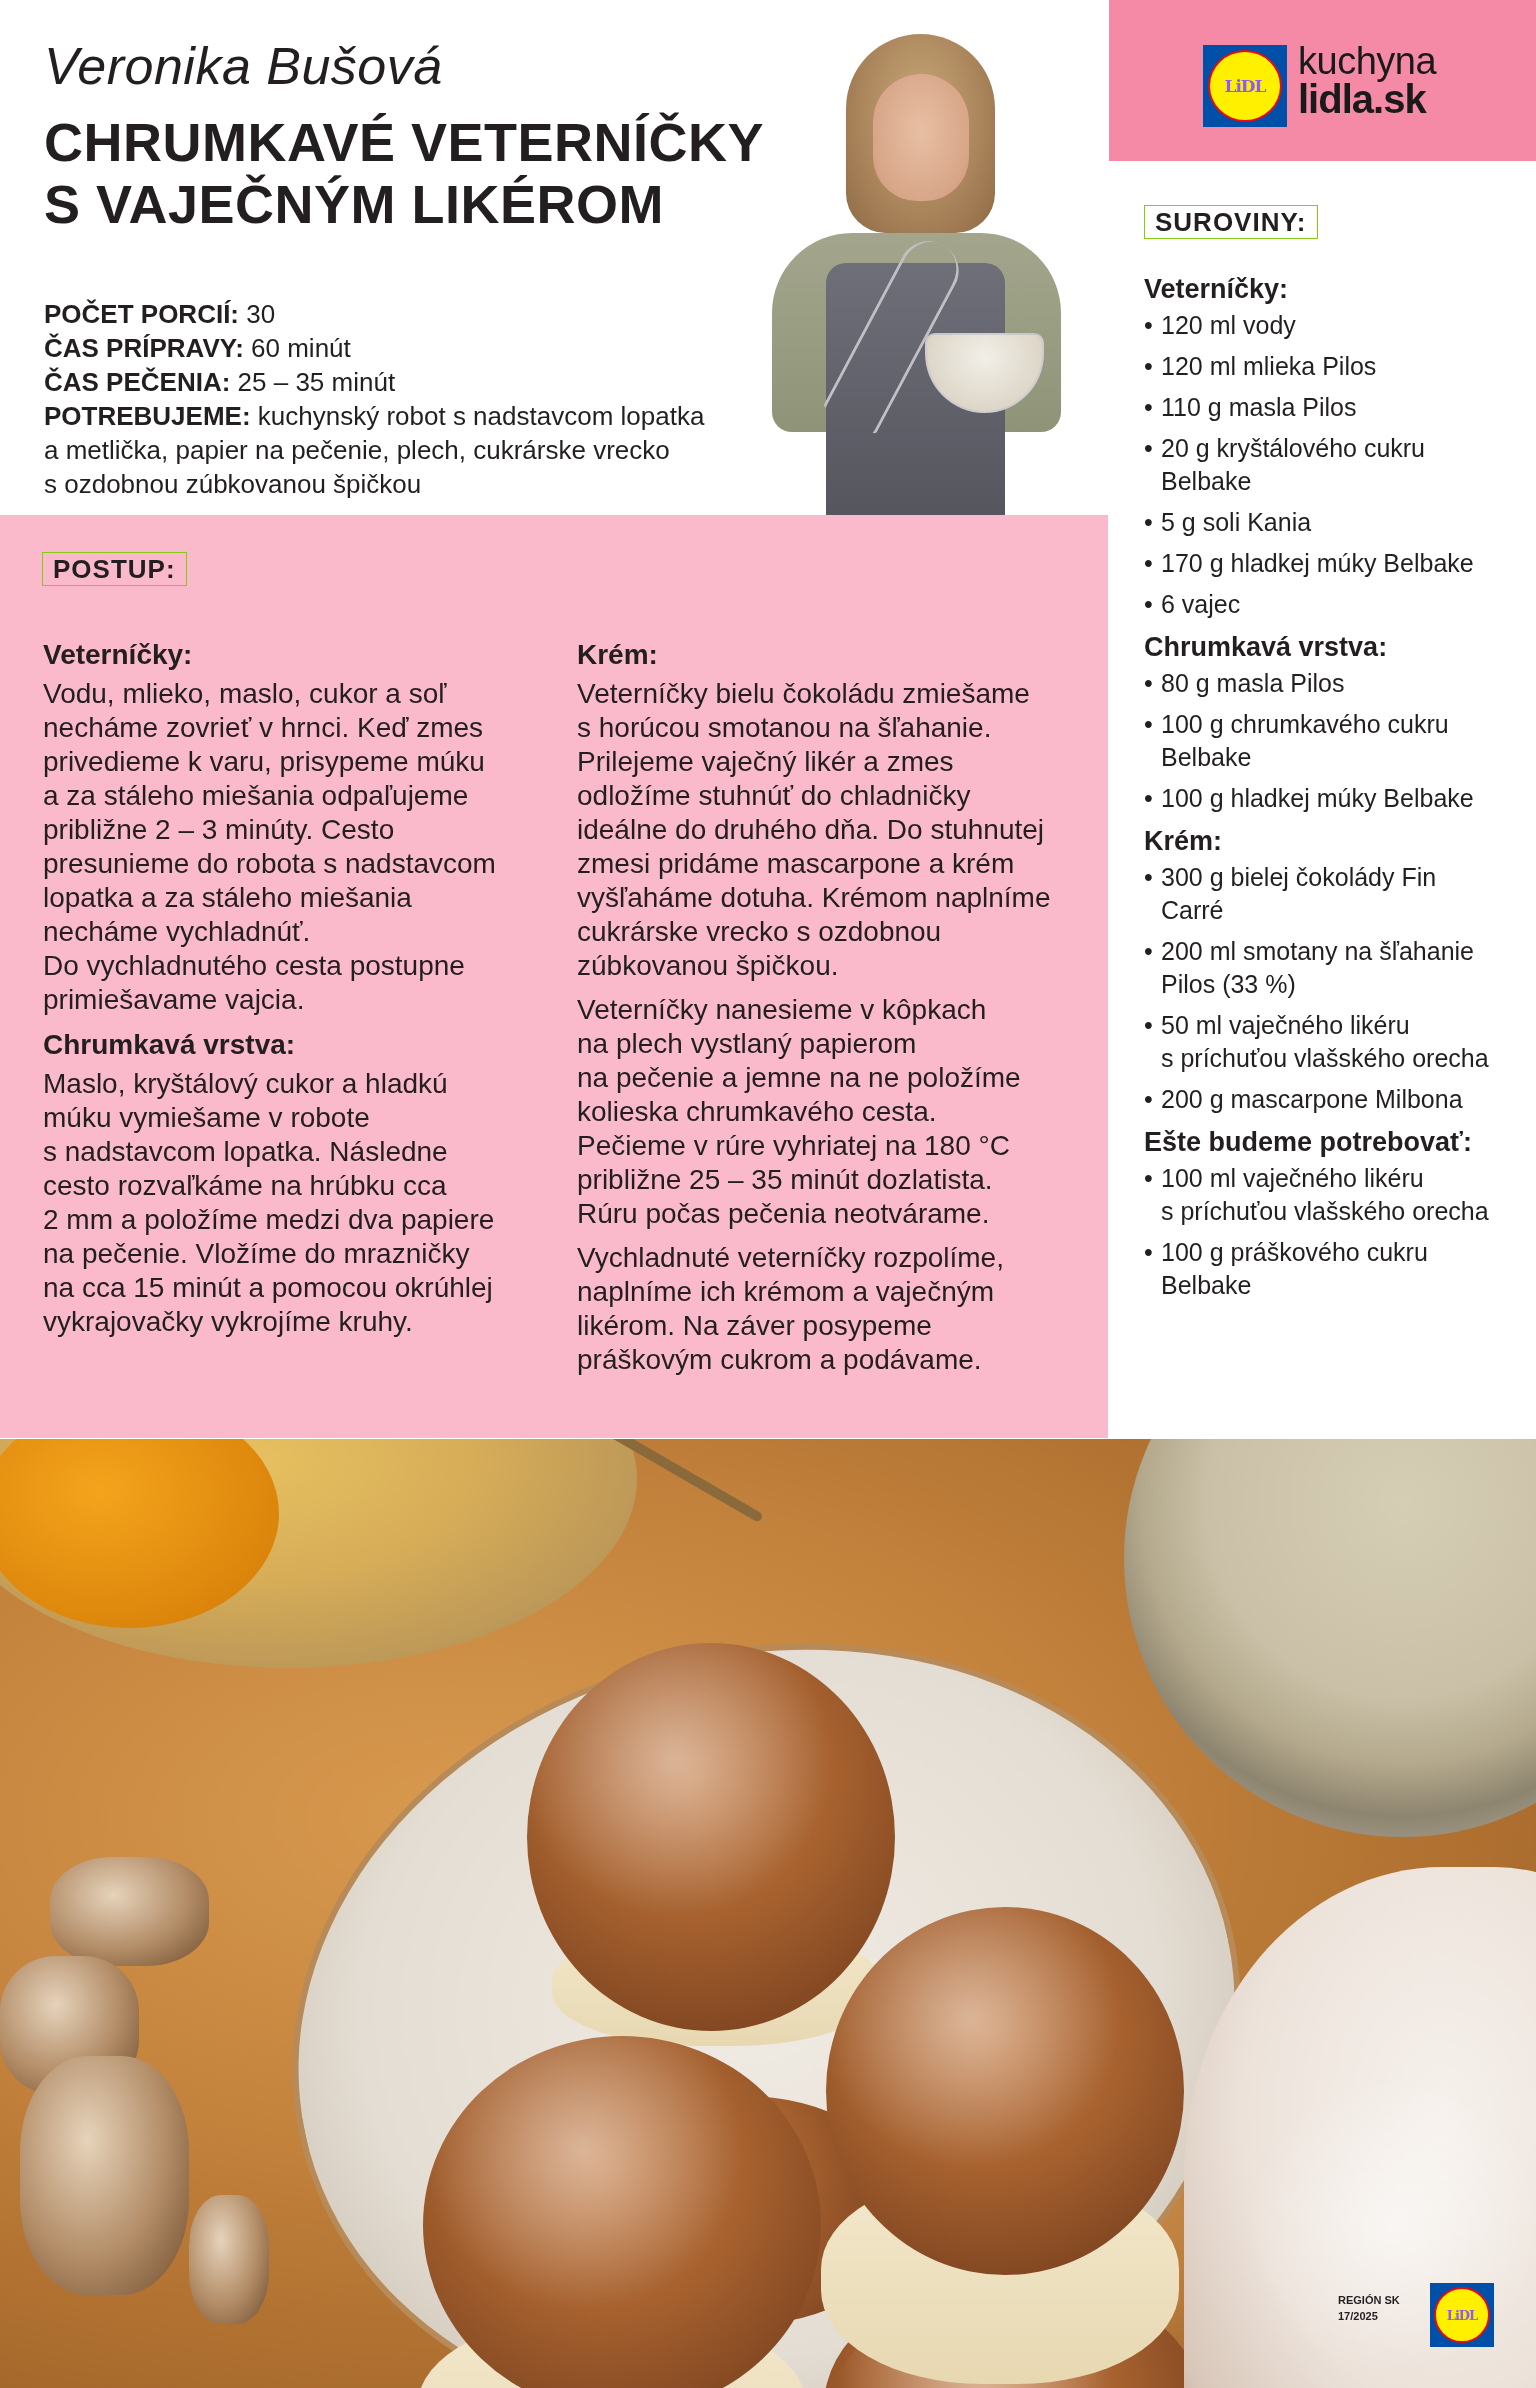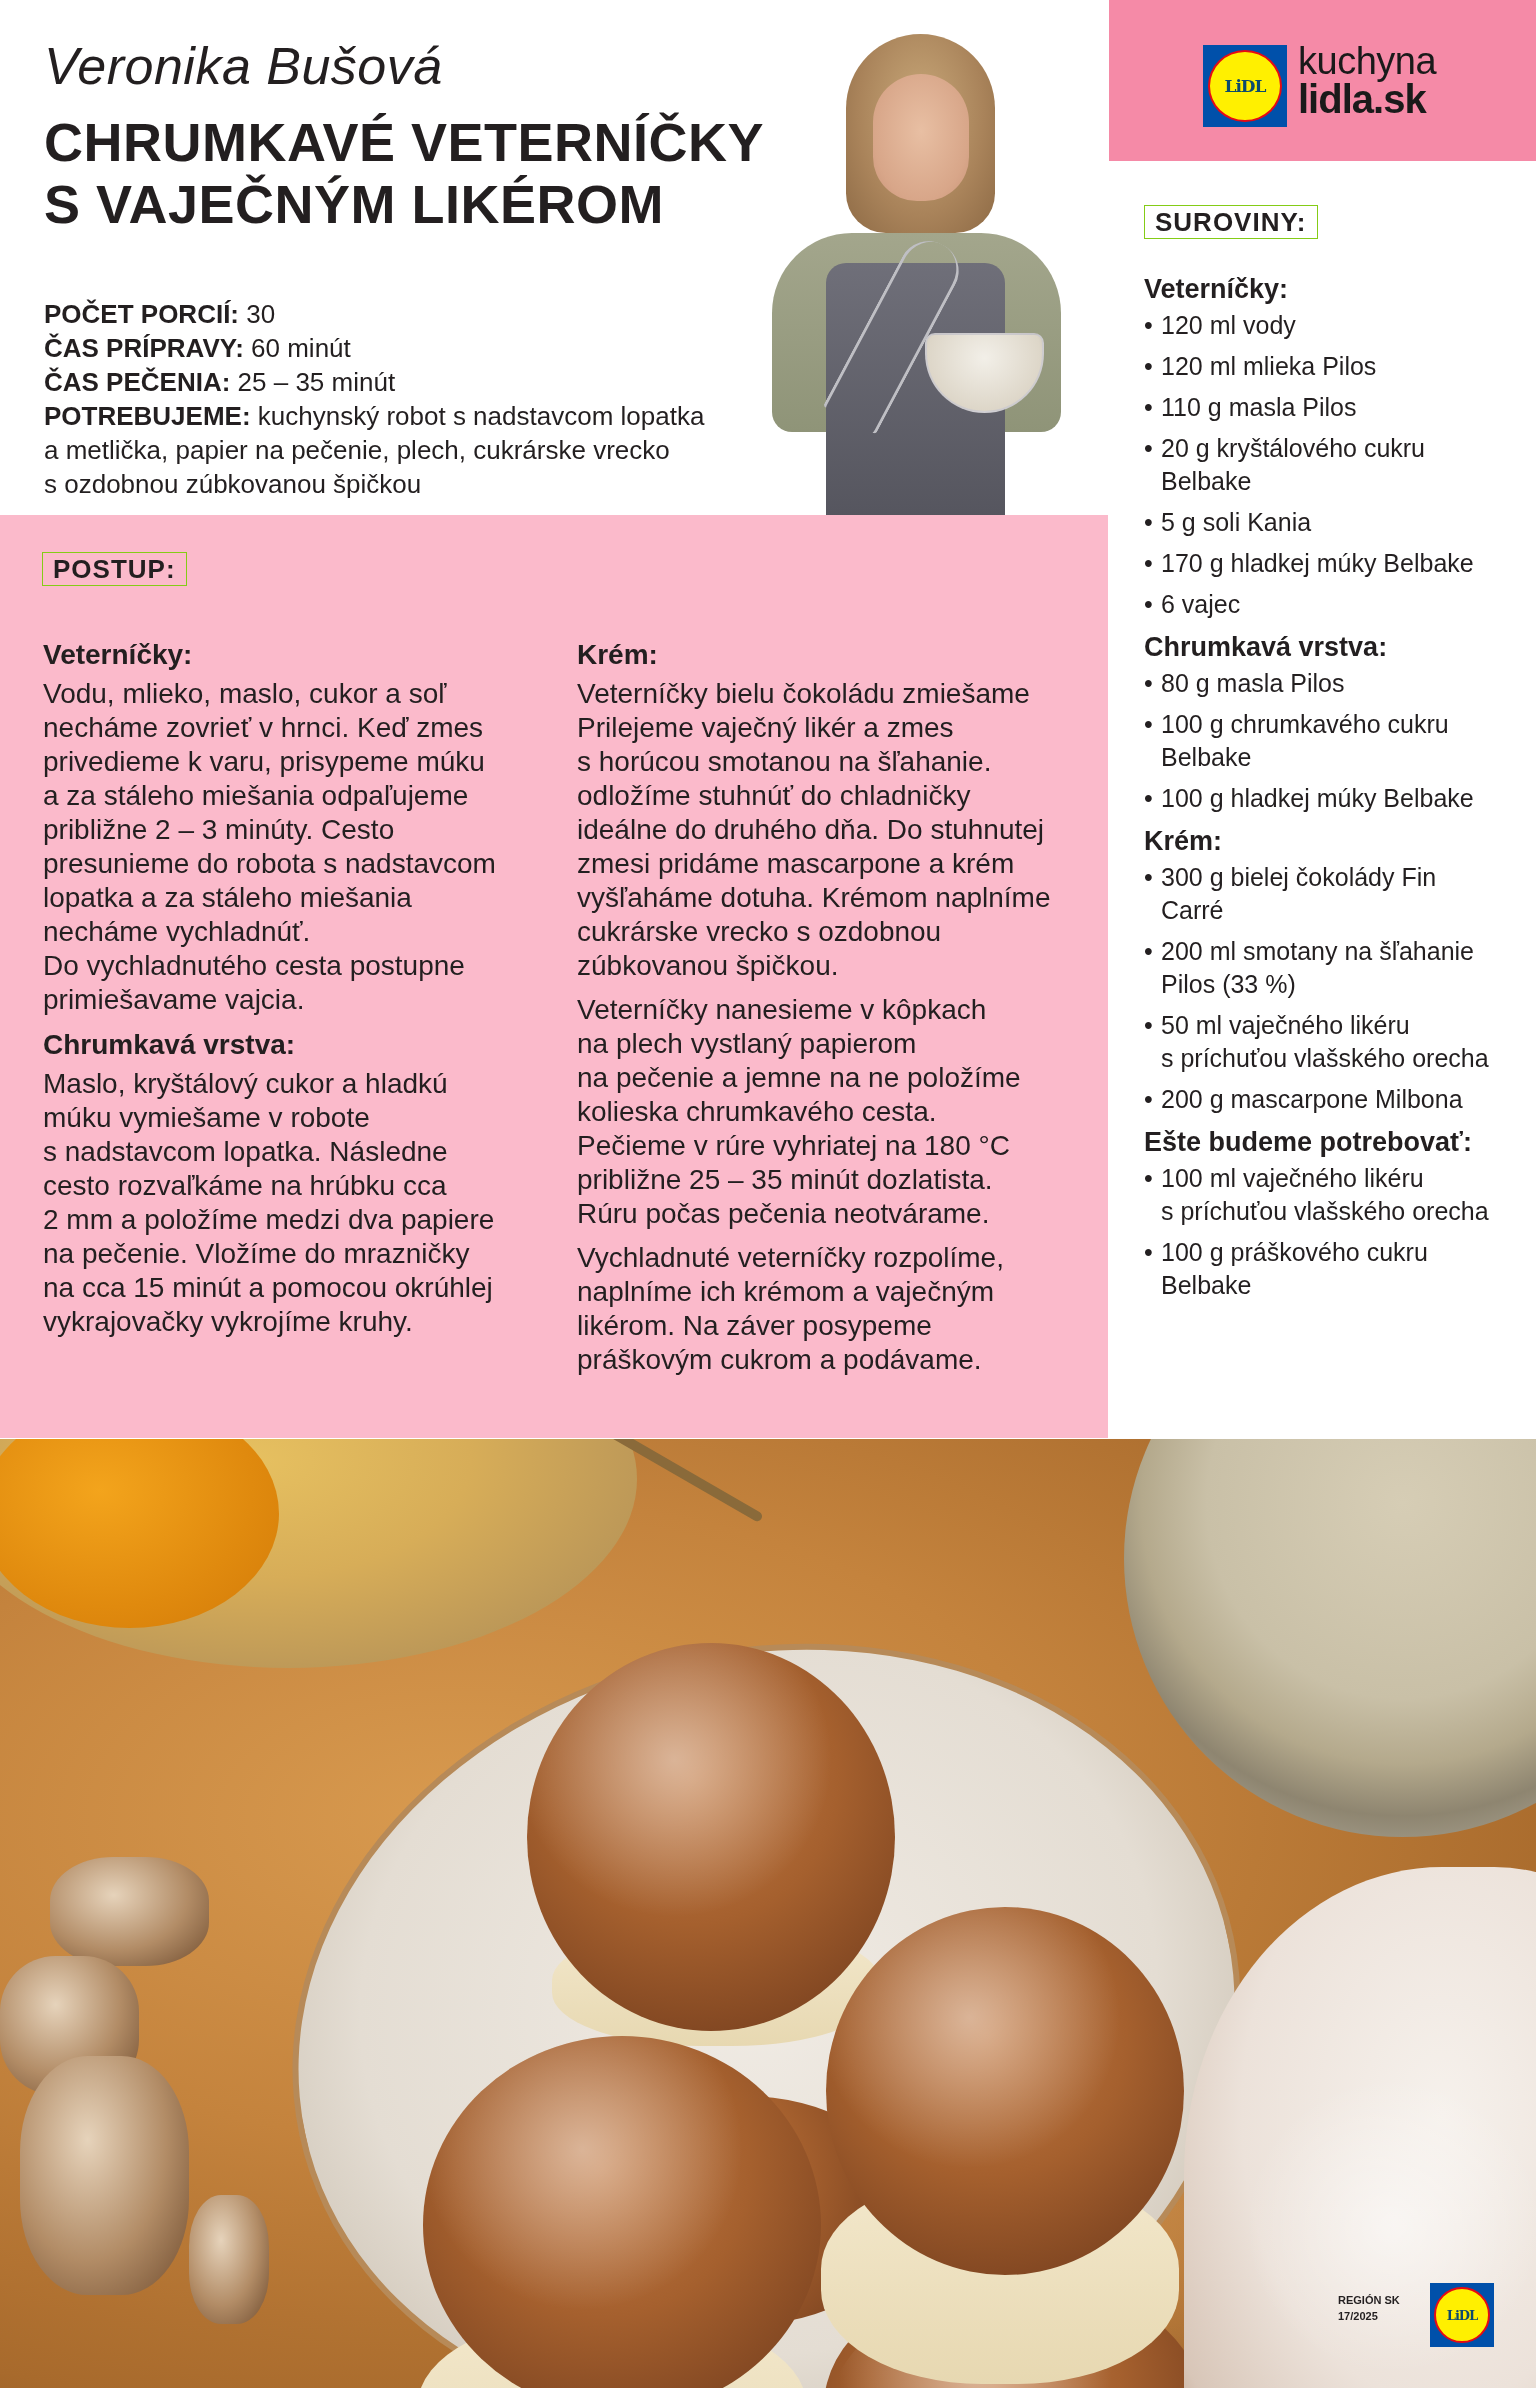--- a/index.html
+++ b/index.html
@@ -21,21 +21,21 @@
   .chef .face { position: absolute; left: 107px; top: 40px; width: 96px; height: 127px; border-radius: 48px 48px 44px 44px; background: radial-gradient(ellipse at 50% 45%, #e8bfa3 0%, #d8a689 70%, #c89378 100%); }
   .chef .shirt { position: absolute; left: 6px; top: 199px; width: 289px; height: 199px; border-radius: 80px 80px 20px 20px; background: linear-gradient(180deg, #a3a68c 0%, #8f9478 100%); }
   .chef .apron { position: absolute; left: 60px; top: 229px; width: 179px; height: 259px; border-radius: 20px 20px 0 0; background: linear-gradient(180deg, #6f6f79 0%, #55555e 100%); }
   .chef .bowl { position: absolute; left: 159px; top: 299px; width: 119px; height: 80px; border-radius: 10px 10px 60px 60px; background: radial-gradient(ellipse at 50% 30%, #f2efe8 0%, #ddd6c8 70%, #b8b2a8 100%); border: 2px solid rgba(200,200,210,0.7); }
   .chef .whisk { position: absolute; left: 100px; top: 199px; width: 60px; height: 199px; transform: rotate(28deg); border-left: 3px solid #bfbfc4; border-right: 3px solid #bfbfc4; border-radius: 30px 30px 4px 4px; }
 
   
   .brand { position: absolute; left: 1109px; top: 0; width: 427px; height: 161px; background: #f58aa7; }
   .lidl-logo { position: absolute; background: #0050aa; display: flex; align-items: center; justify-content: center; }
   .lidl-logo .circle { width: 88%; height: 88%; border-radius: 50%; background: #fff000; border: 2px solid #e60a14; display: flex; align-items: center; justify-content: center; }
-  .lidl-logo .wordmark { font-family: "DejaVu Serif", serif; font-weight: 700; color: #0c4a6e; letter-spacing: -1px; }
+  .lidl-logo .wordmark { font-family: "DejaVu Serif", serif; font-weight: 700; color: #8b5cf6; letter-spacing: -1px; }
   .brand .lidl-logo { left: 94px; top: 45px; width: 84px; height: 82px; }
   .brand .lidl-logo .wordmark { font-size: 17px; }
   .brand-text { position: absolute; left: 189px; top: 42px; line-height: 38px; color: #1a1a1a; }
   .brand-text .l1 { display: block; font-size: 38px; font-weight: 400; letter-spacing: -0.5px; }
   .brand-text .l2 { display: block; font-size: 40px; font-weight: 700; letter-spacing: -1px; }
 
   
   .pink { position: absolute; left: 0; top: 515px; width: 1108px; height: 923px; background: #fbbacb; }
 
   .boxed-label { position: absolute; border: 1px solid #84cc16; font-weight: 700; font-size: 26px; letter-spacing: 1px; color: #231f20; padding: 1px 10px 0 10px; line-height: 31px; }
@@ -237,22 +237,22 @@
     <span class="ln">na pečenie. Vložíme do mrazničky</span>
     <span class="ln">na cca 15 minút a pomocou okrúhlej</span>
     <span class="ln">vykrajovačky vykrojíme kruhy.</span>
   </p>
 </div>
 
 <div class="col col-right">
   <h3>Krém:</h3>
   <p>
     <span class="ln">Veterníčky bielu čokoládu zmiešame</span>
+    <span class="ln">s horúcou smotanou na šľahanie.</span>
     <span class="ln">Prilejeme vaječný likér a zmes</span>
-    <span class="ln">s horúcou smotanou na šľahanie.</span>
     <span class="ln">odložíme stuhnúť do chladničky</span>
     <span class="ln">ideálne do druhého dňa. Do stuhnutej</span>
     <span class="ln">zmesi pridáme mascarpone a krém</span>
     <span class="ln">vyšľaháme dotuha. Krémom naplníme</span>
     <span class="ln">cukrárske vrecko s ozdobnou</span>
     <span class="ln">zúbkovanou špičkou.</span>
   </p>
   <p>
     <span class="ln">Veterníčky nanesieme v kôpkach</span>
     <span class="ln">na plech vystlaný papierom</span>

